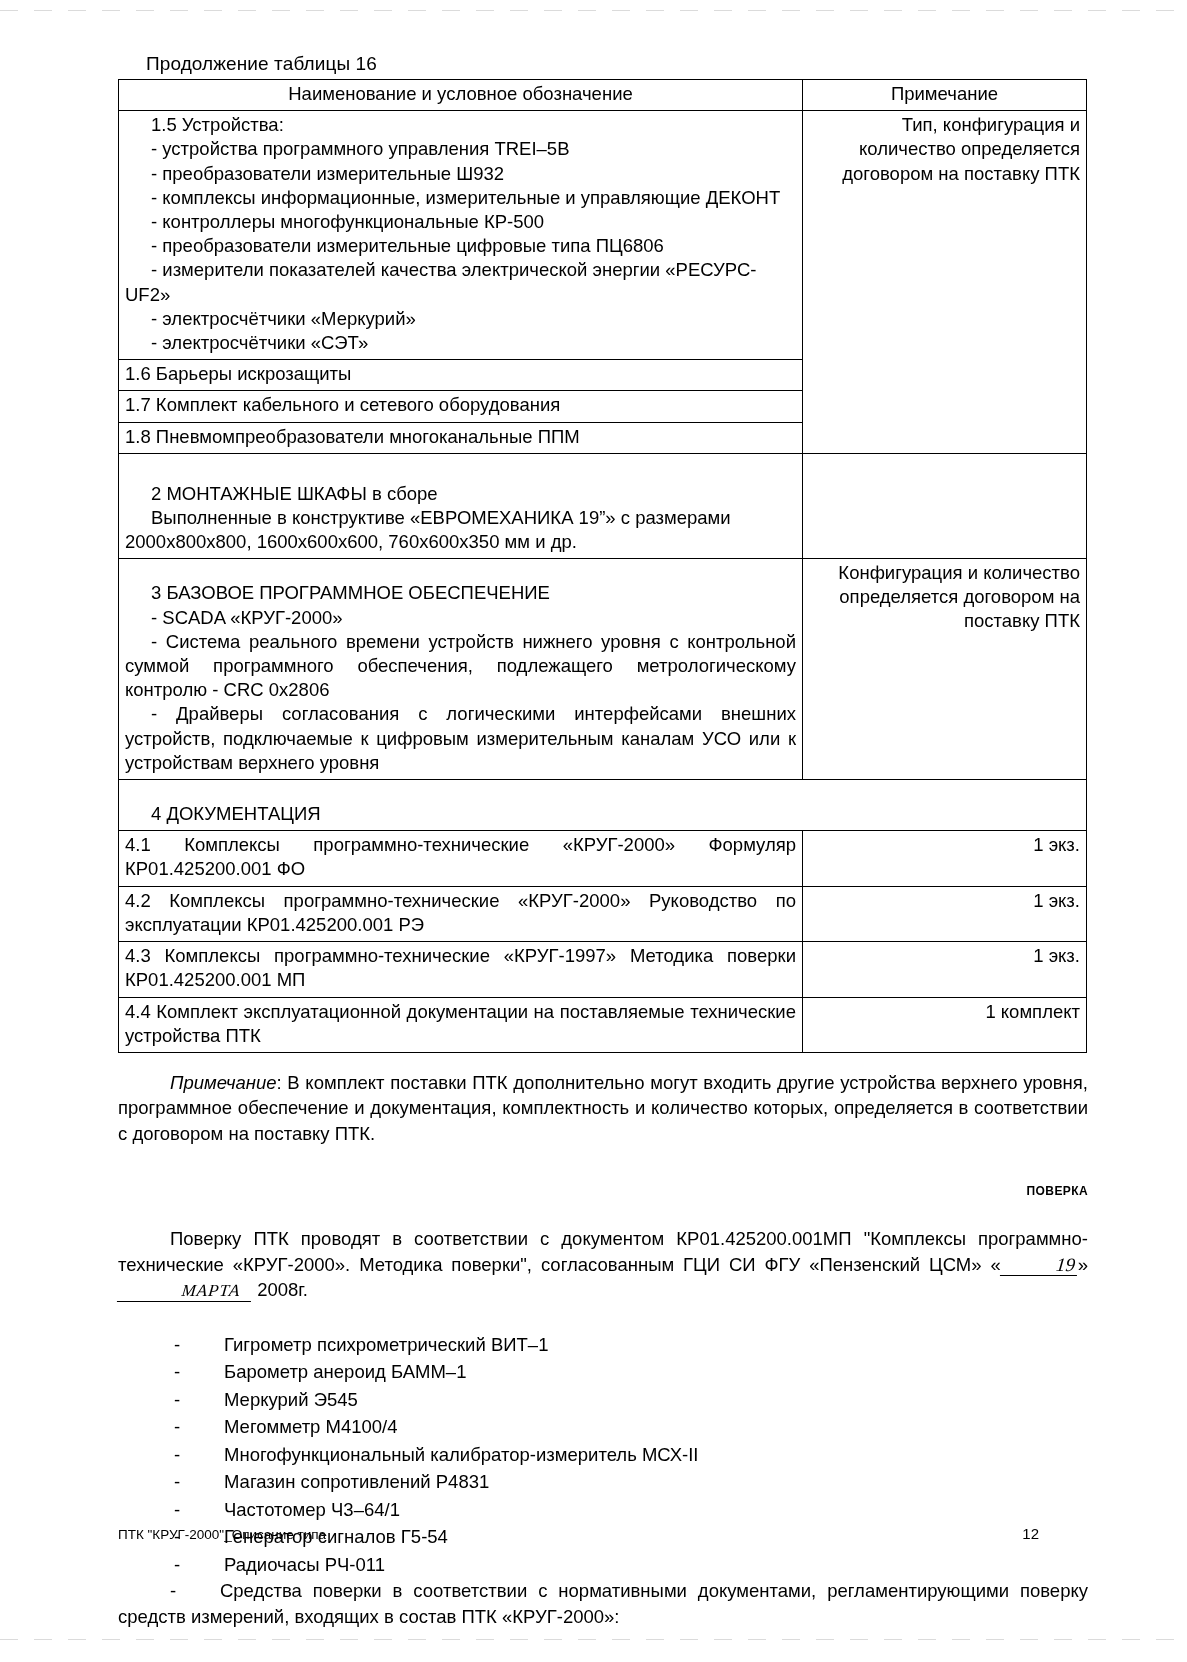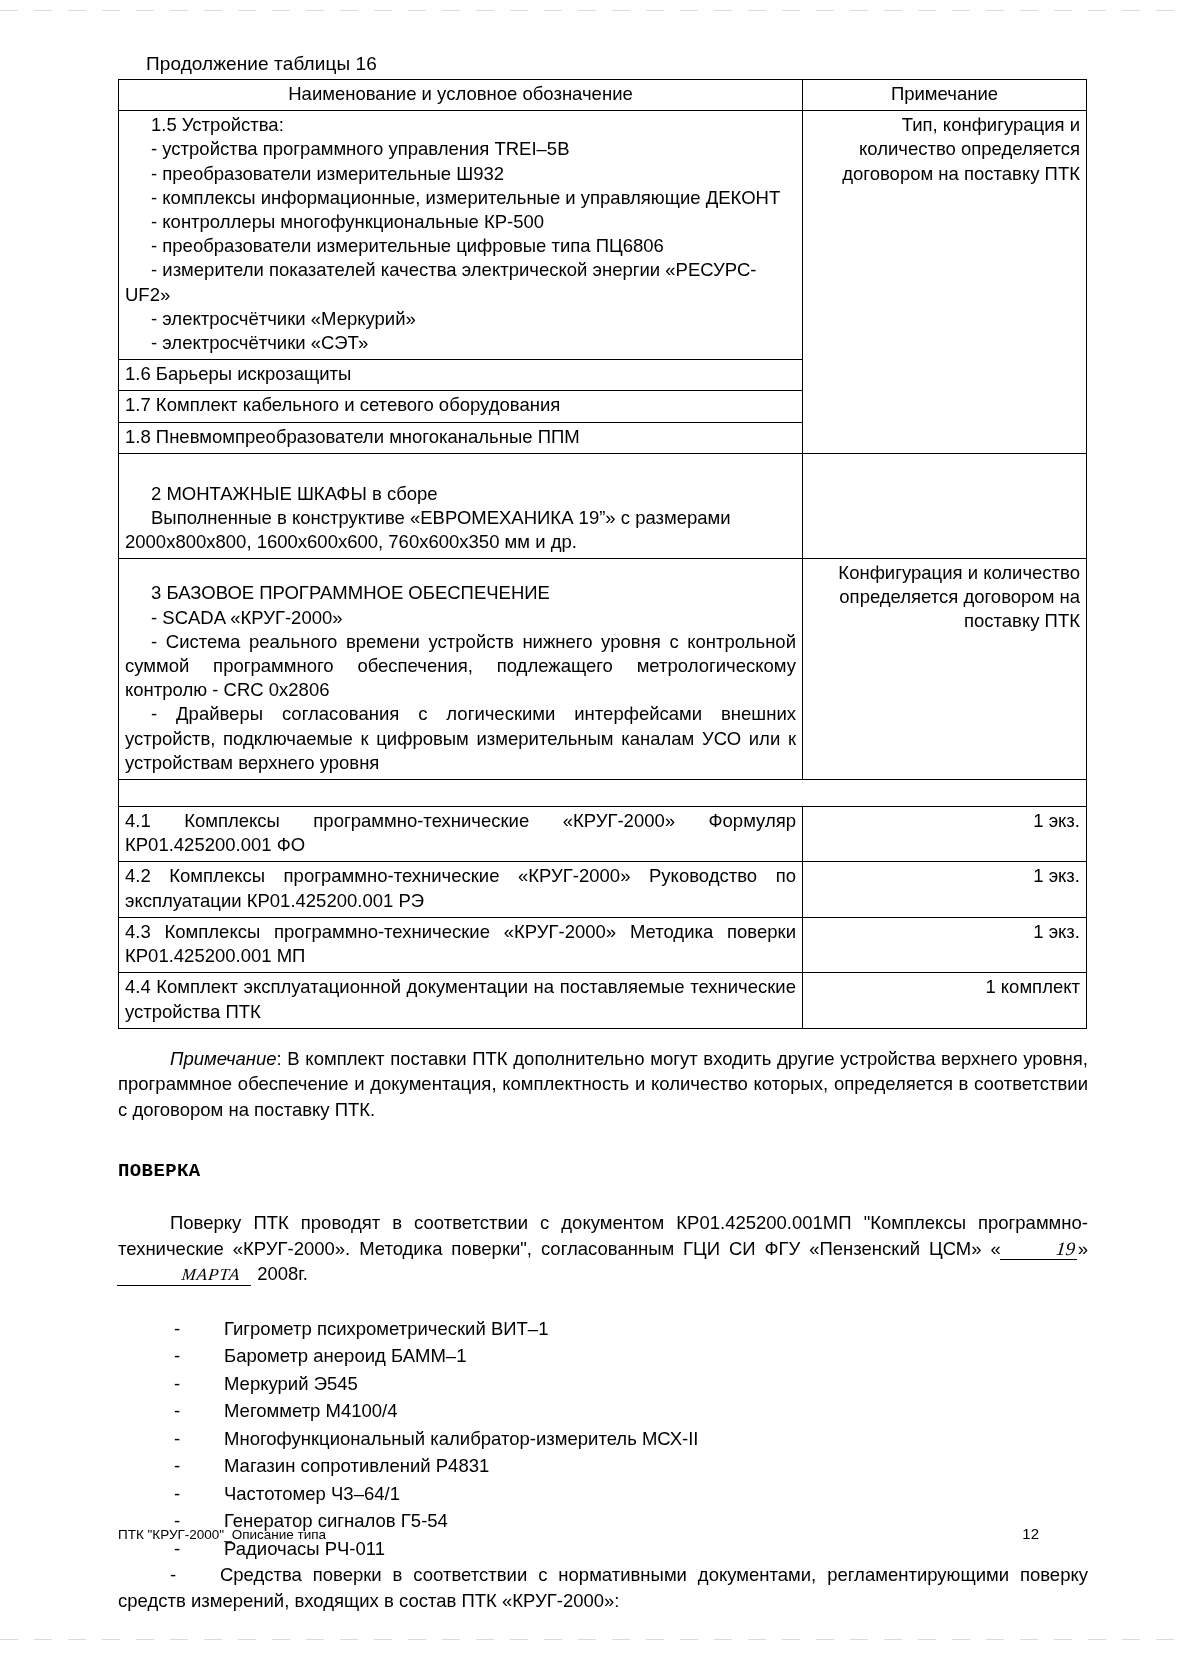--- a/index.html
+++ b/index.html
@@ -96,25 +96,24 @@
     margin: 0;
     font-size: 18.5px;
     line-height: 25.5px;
     text-align: justify;
     text-justify: inter-word;
     text-indent: 52px;
   }
 
   .section-title {
     margin: 38px 0 0 0;
-    text-align: left;
+    text-align: right;
     font-weight: bold;
-    font-size: 19px;
+    font-size: 12px;
     letter-spacing: .4px;
-    font-family: Liberation Mono, monospace;
   }
   .para-block { margin-top: 28px; }
 
   .inline-fill {
     display: inline-block;
     min-width: 46px;
     border-bottom: 1.4px solid #000;
     text-align: center;
     font-family: "Liberation Serif", serif;
     font-style: italic;
@@ -222,33 +221,34 @@
             <span class="ind">- SCADA «КРУГ-2000»</span>
             <span class="ind just">- Система реального времени устройств нижнего уровня с контрольной суммой программного обеспечения, подлежащего метрологическому контролю - CRC 0x2806</span>
             <span class="ind just">- Драйверы согласования с логическими интерфейсами внешних устройств, подключаемые к цифровым измерительным каналам УСО или к устройствам верхнего уровня</span>
           </td>
           <td class="note small">Конфигурация и количество определяется договором на поставку ПТК</td>
         </tr>
 
         <tr>
           <td class="spanrow" colspan="2">
             <span class="gap-mid"></span>
+            <span class="ind">4 ДОКУМЕНТАЦИЯ</span>
           </td>
         </tr>
 
         <tr>
           <td class="just">4.1 Комплексы программно-технические «КРУГ-2000» Формуляр КР01.425200.001 ФО</td>
           <td class="note">1 экз.</td>
         </tr>
         <tr>
           <td class="just">4.2 Комплексы программно-технические «КРУГ-2000» Руководство по эксплуатации КР01.425200.001 РЭ</td>
           <td class="note">1 экз.</td>
         </tr>
         <tr>
-          <td class="just">4.3 Комплексы программно-технические «КРУГ-2000» Методика поверки КР01.425200.001 МП</td>
+          <td class="just">4.3 Комплексы программно-технические «КРУГ-1997» Методика поверки КР01.425200.001 МП</td>
           <td class="note">1 экз.</td>
         </tr>
         <tr>
           <td class="just">4.4 Комплект эксплуатационной документации на поставляемые технические устройства ПТК</td>
           <td class="note">1 комплект</td>
         </tr>
       </tbody>
     </table>
 
     <div class="after-table">

